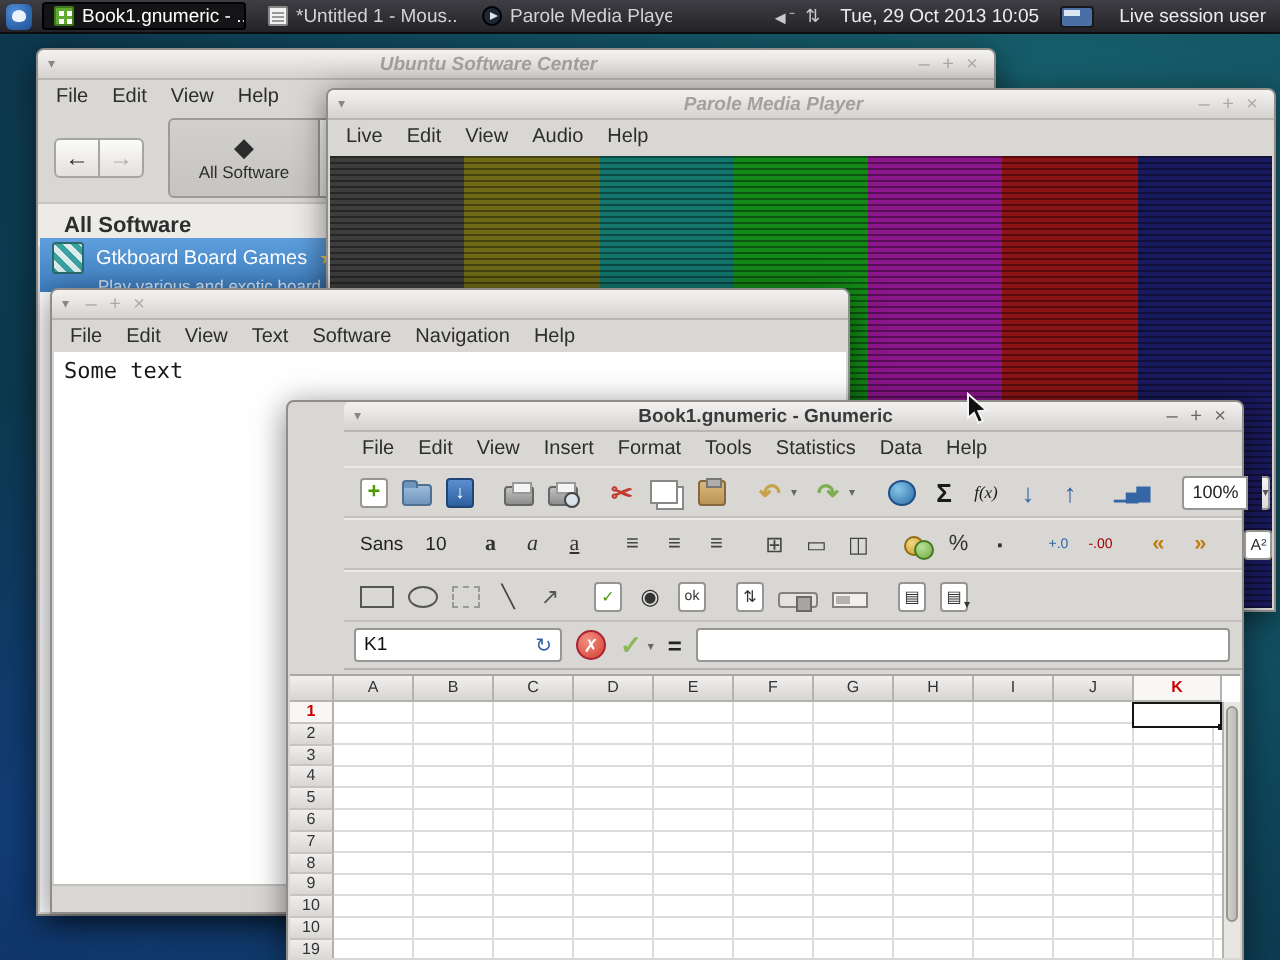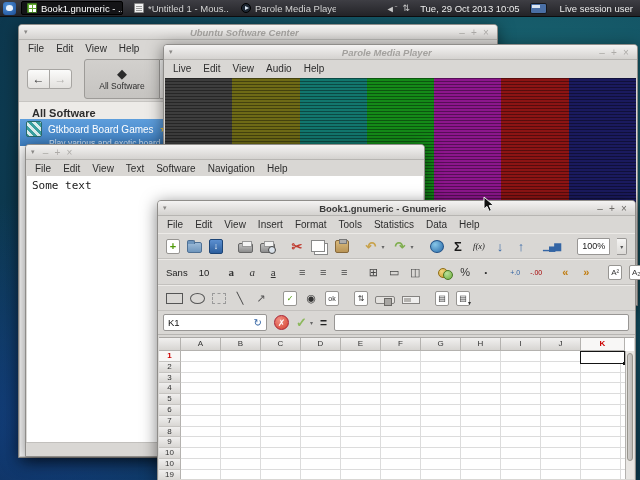--- a/index.html
+++ b/index.html
@@ -74,21 +74,21 @@
   .cbar{flex:1;}
   .scan{position:absolute;inset:0;background:repeating-linear-gradient(180deg,rgba(0,0,0,.38) 0 1px,transparent 1px 3px);pointer-events:none;}
 
   
   #mpad{left:25px;top:144px;width:400px;height:313px;z-index:30;}
   .mp-text{position:absolute;left:1px;right:1px;top:31px;bottom:14px;background:#fff;padding:3px 5px;
     font-family:"DejaVu Sans Mono",monospace;font-size:11px;color:#181818;}
   .mp-bottom{position:absolute;left:0;right:0;bottom:0;height:14px;background:#d9d7d4;border-top:1px solid #c2c0bd;}
 
   
-  #gnum{left:157px;top:200px;width:479px;height:281px;z-index:40;}
+  #gnum{left:143px;top:200px;width:479px;height:281px;z-index:40;padding-left:28px;}
   .gtool{display:flex;align-items:center;gap:7px;padding:0 8px;height:26px;border-top:1px solid #eceae7;border-bottom:1px solid #c3c1be;}
   .tbi{display:inline-flex;align-items:center;justify-content:center;min-width:14px;height:15px;font-size:11px;color:#333;position:relative;flex:0 0 auto;}
   .g{margin-left:8px;}
   .bigg{font-size:13px;font-weight:bold;}
   .dd{min-width:6px;font-size:6px;color:#666;margin-left:-5px;}
   .chip,.chipbox{background:#fff;border:1px solid #979592;border-radius:2px;width:14px;font-size:8px;}
   .plus{color:#4e9a06;font-weight:bold;font-size:11px;}
   .folder{width:15px;height:11px;background:linear-gradient(#9dbbd8,#6f96bd);border:1px solid #4e7094;border-radius:1px 2px 2px 2px;margin-top:2px;}
   .folder::before{content:"";position:absolute;left:-1px;top:-3px;width:6px;height:3px;background:#6f96bd;border:1px solid #4e7094;border-bottom:0;border-radius:2px 2px 0 0;}
   .savebtn{background:linear-gradient(#5b8fd0,#2d5f9e);color:#fff;border-radius:2px;font-size:9px;font-weight:bold;border:1px solid #1d4576;}

